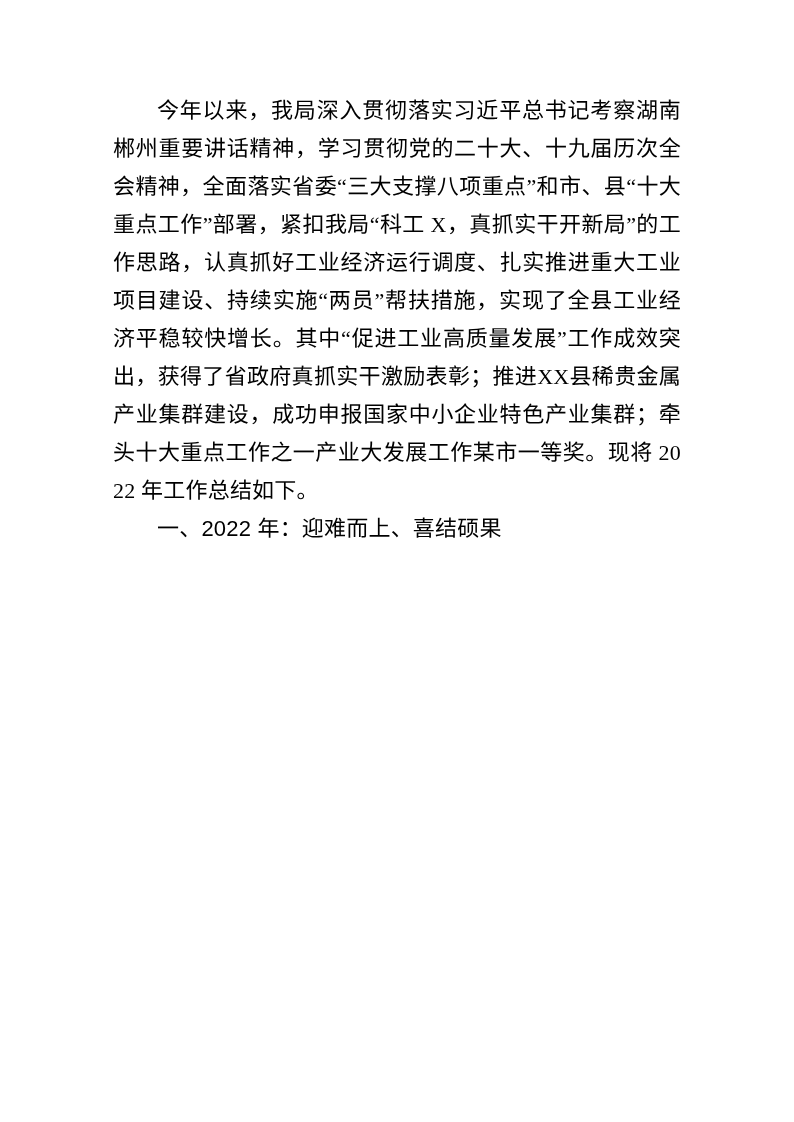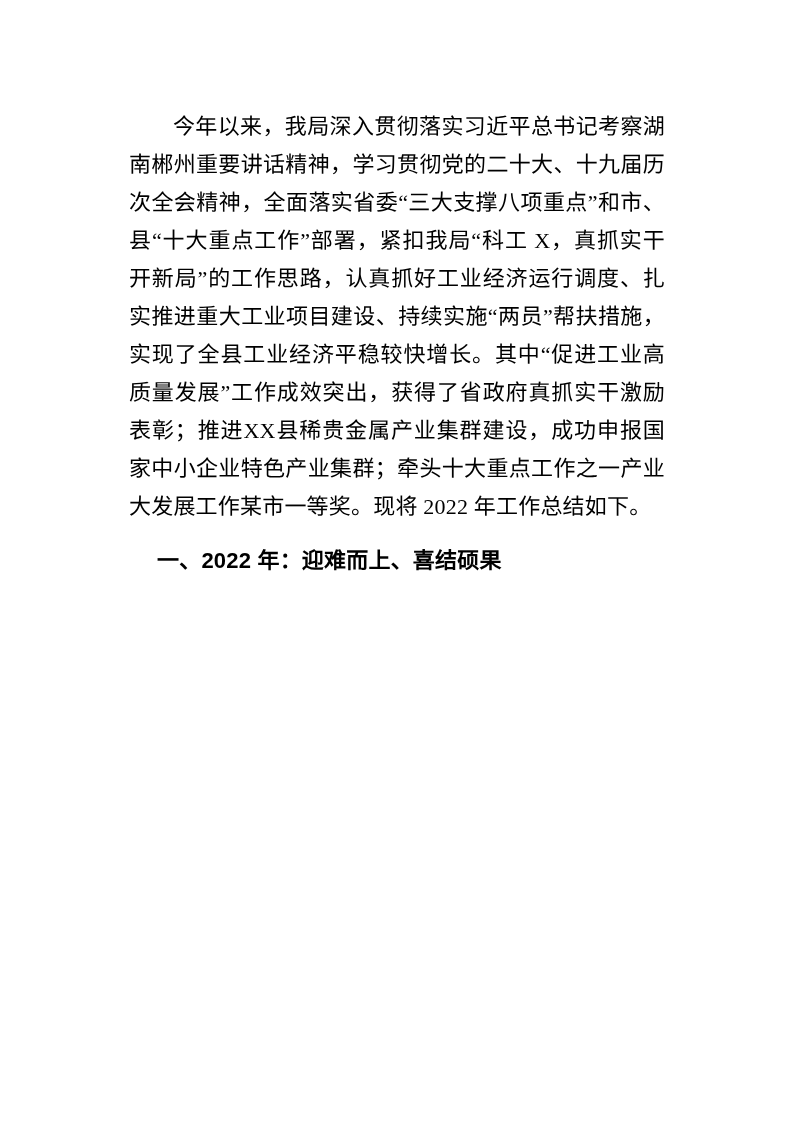--- a/index.html
+++ b/index.html
@@ -24,34 +24,34 @@
   .doc-title {
     margin: 0 0 42px 0;
     font-size: 29px;
     font-weight: normal;
     line-height: 57px;
     text-align: center;
     letter-spacing: 0.5px;
     font-family: "Liberation Serif", "DejaVu Serif", serif;
   }
   .para {
-    margin: 16px;
+    margin: 0;
     font-size: 22px;
     line-height: 38px;
     text-align: justify;
     text-justify: inter-ideograph;
     text-indent: 2em;
     letter-spacing: 0.2px;
     word-break: break-all;
   }
   .section-heading {
     margin: 0;
     font-size: 22px;
     line-height: 38px;
-    font-weight: bold;
+    font-weight: normal;
     text-indent: 2em;
     font-family: "Liberation Sans", "DejaVu Sans", sans-serif;
     letter-spacing: 0.2px;
   }
 </style>
 </head>
 <body>
 
 <div class="page">
 

